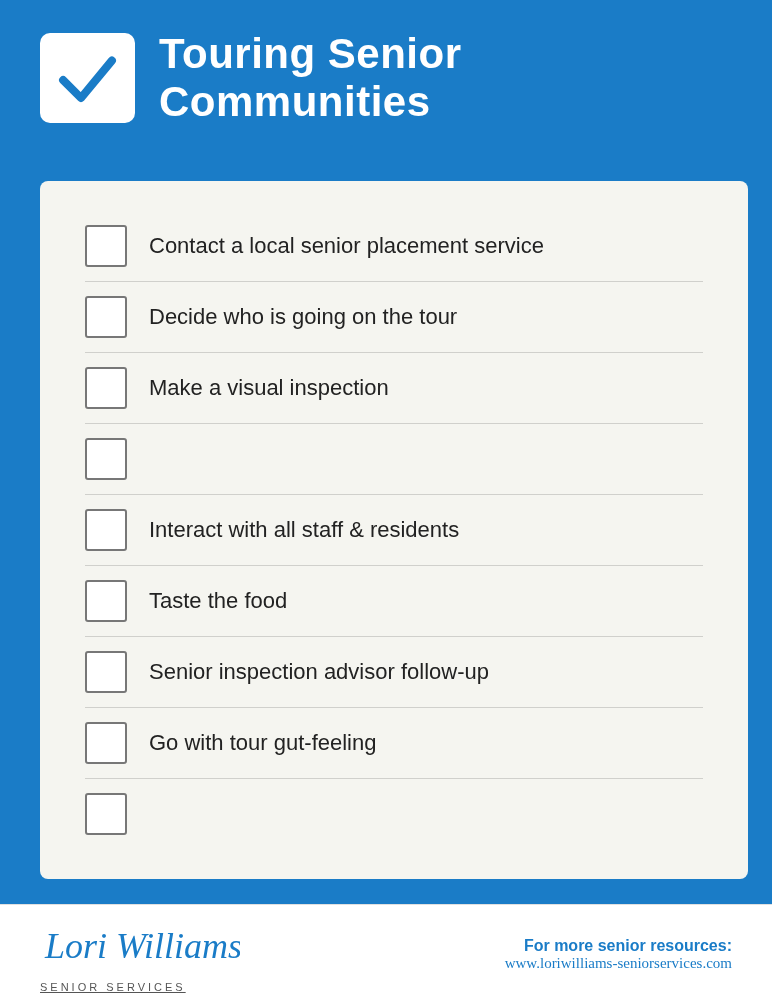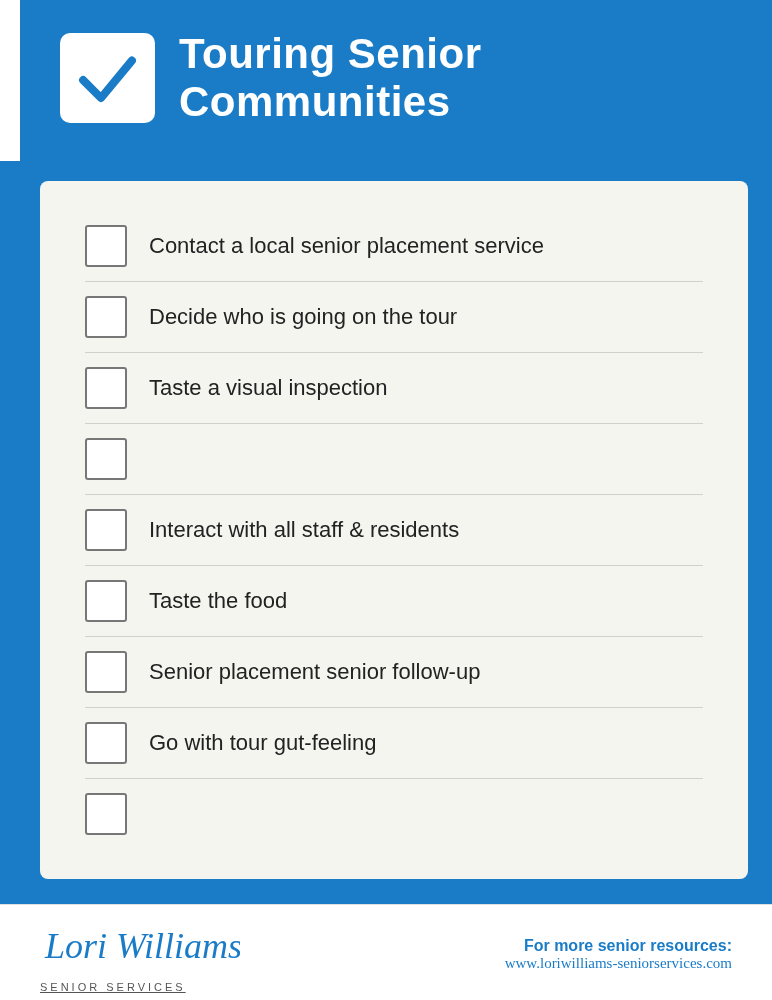--- a/index.html
+++ b/index.html
@@ -20,21 +20,20 @@
     }
 
     
     .header {
       background-color: #1a7cc7;
       padding: 30px 40px 35px 40px;
       display: flex;
       align-items: center;
       gap: 24px;
       flex-shrink: 0;
-      margin-left: 20px;
     }
 
     .checkmark-box {
       width: 95px;
       height: 90px;
       background: white;
       border-radius: 10px;
       display: flex;
       align-items: center;
       justify-content: center;
@@ -182,40 +181,40 @@
           <span class="item-text">Contact a local senior placement service</span>
         </div>
 
         <div class="checklist-item">
           <div class="checkbox"></div>
           <span class="item-text">Decide who is going on the tour</span>
         </div>
 
         <div class="checklist-item">
           <div class="checkbox"></div>
-          <span class="item-text">Taste a visual inspection</span>
+          <span class="item-text">Make a visual inspection</span>
         </div>
 
         <div class="checklist-item">
           <div class="checkbox"></div>
         </div>
 
         <div class="checklist-item">
           <div class="checkbox"></div>
           <span class="item-text">Interact with all staff &amp; residents</span>
         </div>
 
         <div class="checklist-item">
           <div class="checkbox"></div>
           <span class="item-text">Taste the food</span>
         </div>
 
         <div class="checklist-item">
           <div class="checkbox"></div>
-          <span class="item-text">Senior placement senior follow-up</span>
+          <span class="item-text">Senior inspection advisor follow-up</span>
         </div>
 
         <div class="checklist-item">
           <div class="checkbox"></div>
           <span class="item-text">Go with tour gut-feeling</span>
         </div>
 
         <div class="checklist-item">
           <div class="checkbox"></div>
           <span class="item-text"></span>

